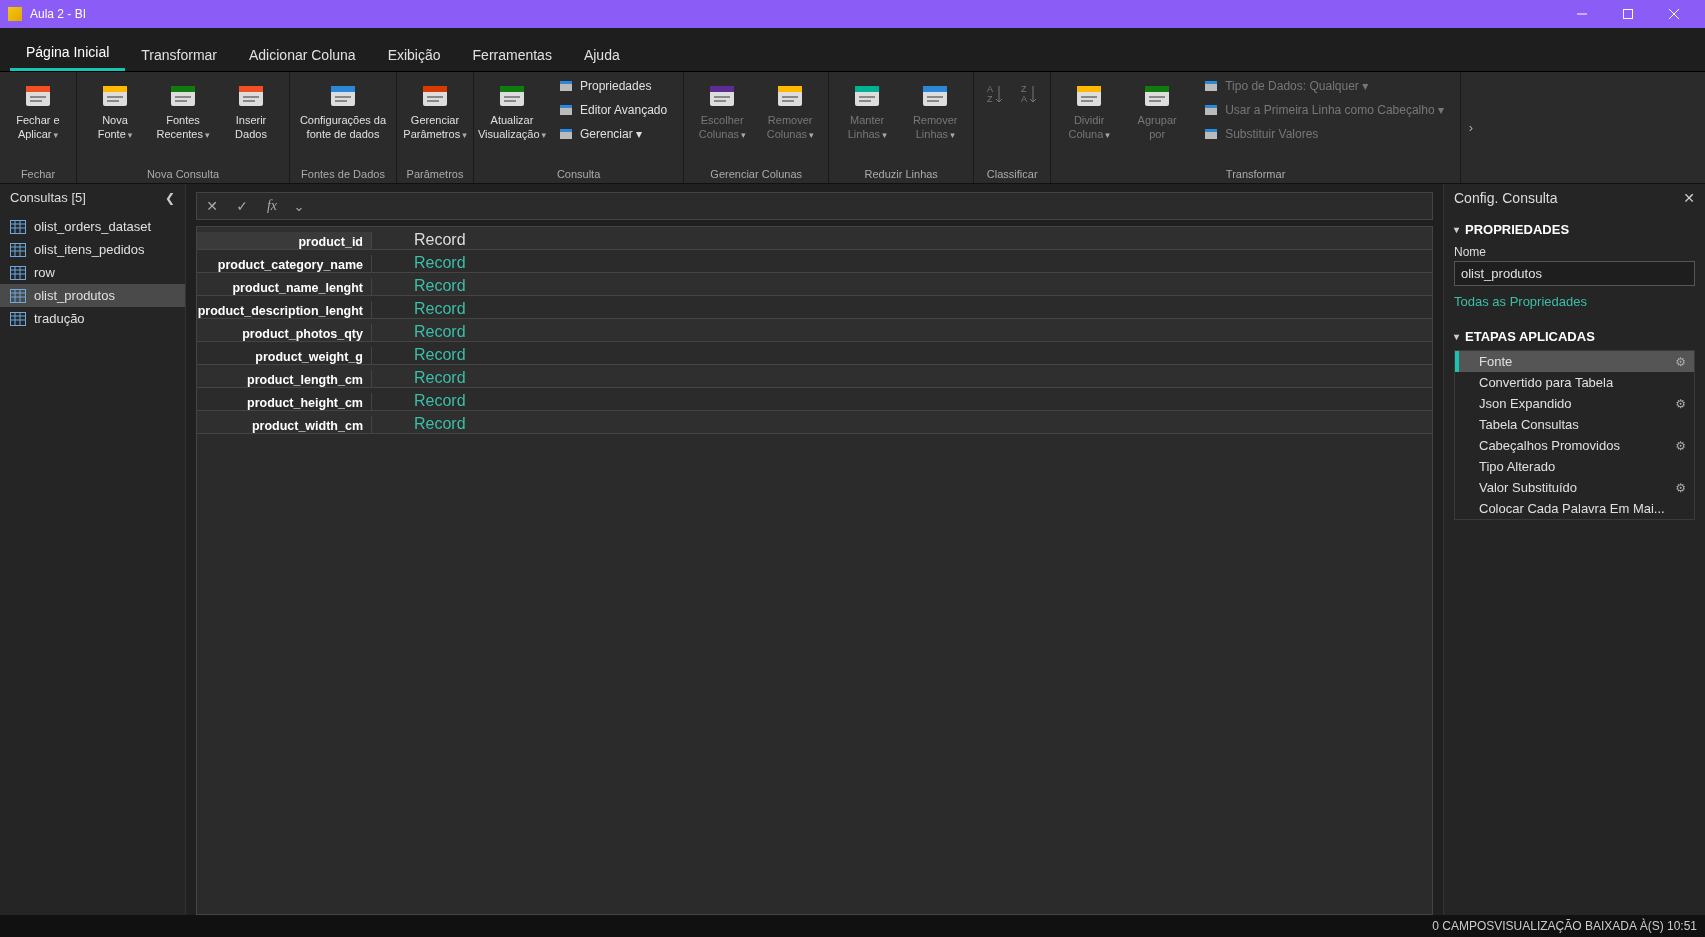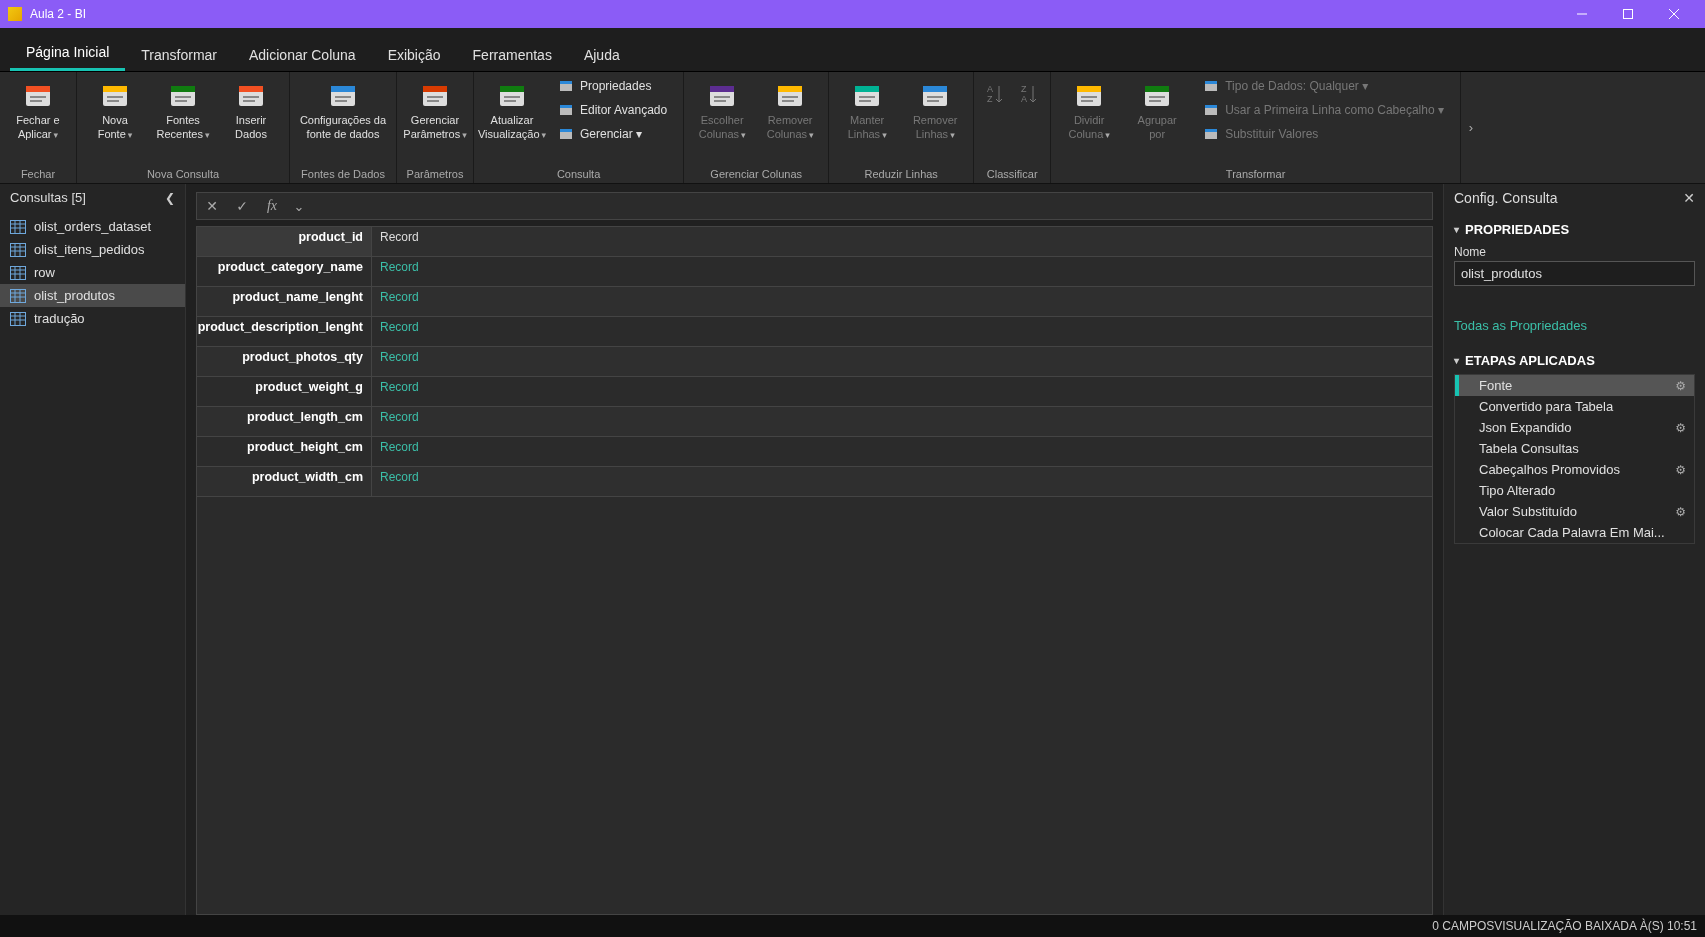--- a/index.html
+++ b/index.html
@@ -45,37 +45,37 @@
 .qitem .qi { width:16px; height:14px; flex-shrink:0; }
 
 .center { flex:1; display:flex; flex-direction:column; min-width:0; }
 .formula-bar { display:flex; align-items:center; background:#2b2b2b; border:1px solid #444; margin:8px 10px 6px 10px; height:28px; }
 .fb-btn { width:30px; text-align:center; color:#aaa; font-size:14px; cursor:pointer; }
 .fb-fx { font-style: italic; font-family: serif; }
 .fb-input { flex:1; background:#222; border-left:1px solid #444; color:#d0d0d0; font-family: Consolas, monospace; font-size:13px; height:100%; display:flex; align-items:center; padding:0 8px; }
 .fb-drop { width:24px; text-align:center; color:#aaa; cursor:pointer; }
 
 .data-grid { margin:0 10px; border:1px solid #444; background:#2b2b2b; flex:1; overflow:auto; }
-.dg-row { display:flex; height:30px; border-bottom:1px solid #444; }
+.dg-row { display:flex; height:23px; border-bottom:1px solid #444;align-items:flex-end; }
 .dg-row:nth-child(odd) { background:#2f2f2f; }
 .dg-row:first-child .dg-key { background:#3a3a3a; }
 .dg-key { width: 175px; text-align:right; padding: 3px 8px 0 0; font-size:12.5px; font-weight:600; color:#fff; border-right:1px solid #444; }
-.dg-val { flex:1; padding:3px 8px 0; font-size:12px; }
+.dg-val { flex:1; padding:3px 8px 0; font-size:16px;margin-left:34px; }
 .dg-val .reclink { color:#3bbfa8; cursor:pointer; }
 .dg-val .rectext { color:#ddd; }
 
 
 .settings-pane { width: 262px; background:#252525; border-left:1px solid #333; padding: 6px 10px; display:flex; flex-direction:column; }
 .sp-head { display:flex; justify-content:space-between; align-items:center; color:#ddd; font-size:14px; margin-bottom:10px; }
 .sp-close { color:#ccc; cursor:pointer; }
 .sp-section-title { font-weight:700; color:#fff; font-size:13px; margin: 6px 0; display:flex; align-items:center; gap:4px; }
 .sp-section-title::before { content:"▾"; font-size:10px; color:#ccc; margin-right:2px; }
 .sp-label { font-size:12px; color:#ddd; margin:2px 0; }
 .sp-input { width:100%; background:#1e1e1e; border:1px solid #555; color:#e0e0e0; font-size:13px; padding:4px 6px; margin-bottom:8px; }
-.sp-link { color:#3bbfa8; font-size:13px; margin-bottom: 14px; display:block; cursor:pointer;margin-top:24px; }
+.sp-link { color:#3bbfa8; font-size:13px; margin-bottom: 14px; display:block; cursor:pointer; }
 .steps { border:1px solid #3a3a3a; }
 .step { display:flex; align-items:center; justify-content:space-between; padding:3px 8px 3px 24px; font-size:13px; color:#e0e0e0; cursor:pointer; }
 .step.sel { background:#555; border-left:4px solid #17c3b2; padding-left:20px; }
 .step .gear { color:#aaa; font-size:12px; }
 
 
 .status-bar { height: 22px; background:#111; color:#ccc; font-size:12px; display:flex; justify-content:flex-end; align-items:center; padding:0 8px; }
 
 svg { display:block; }
 </style>

